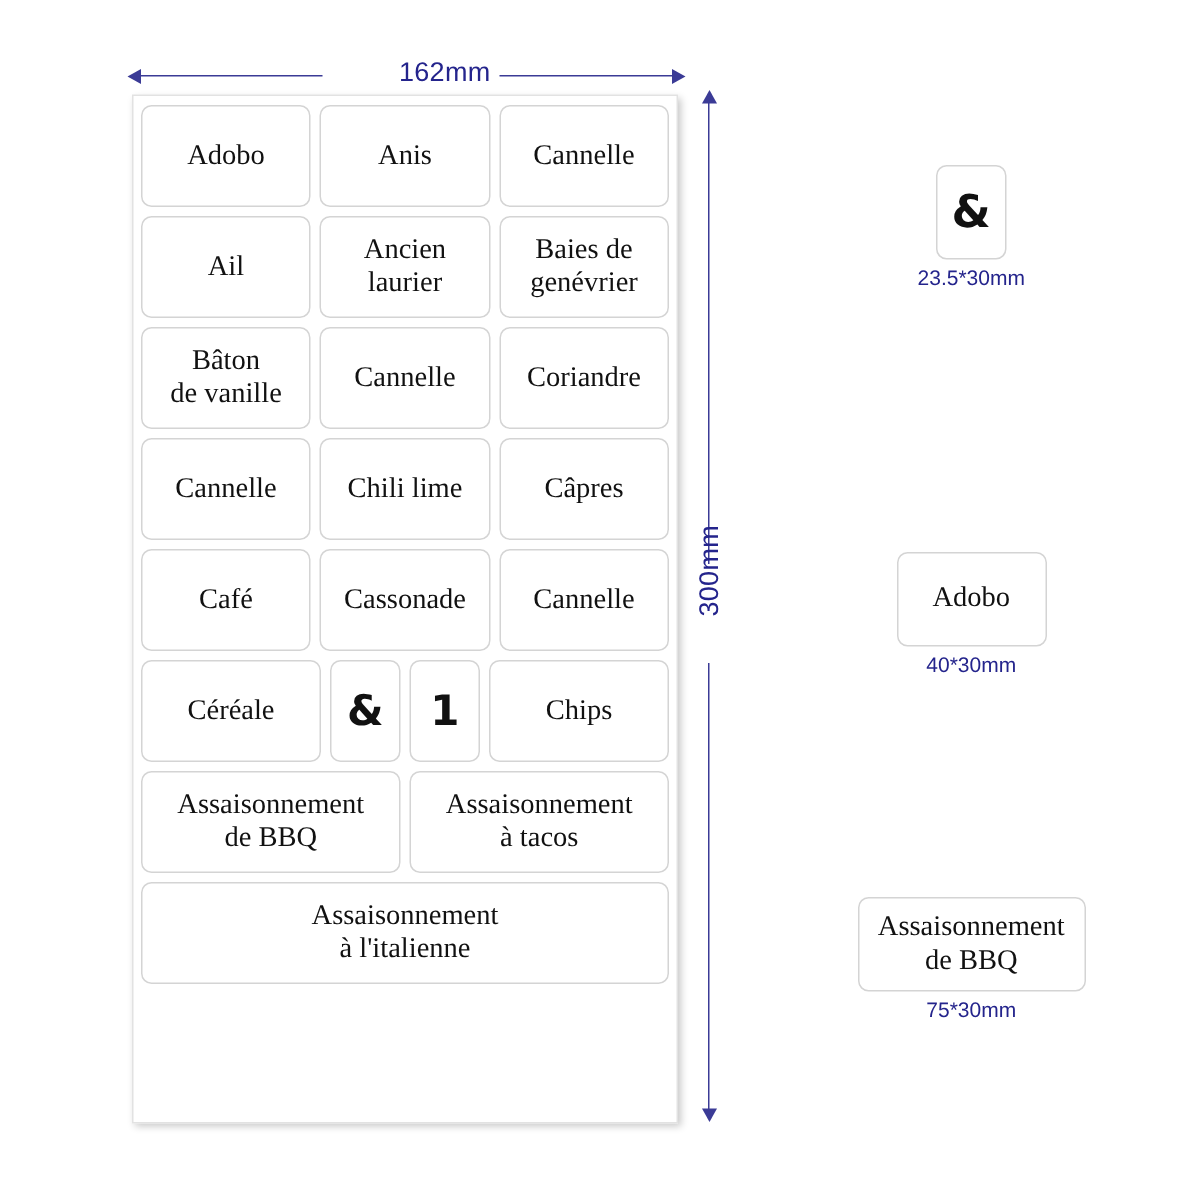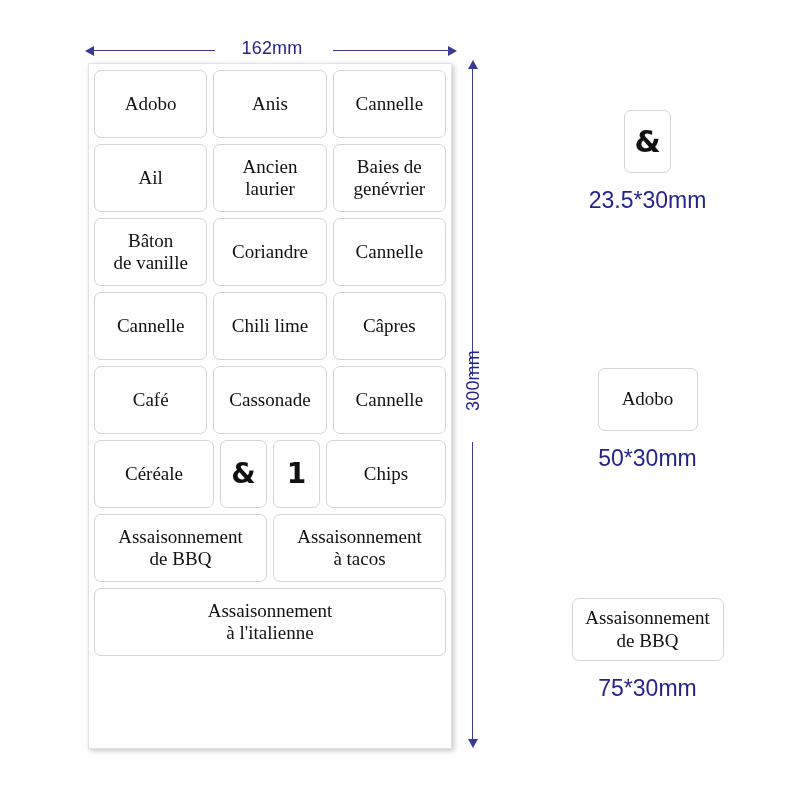--- a/index.html
+++ b/index.html
@@ -40,21 +40,21 @@
     height: 1.4px;
     background: #3b3b96;
   }
   #width-dim .dline.left  { left: 6px;   width: 124px; }
   #width-dim .dline.right { right: 6px;  width: 118px; }
   #width-dim .dlabel {
     position: absolute;
     left: 132px;
     top: -4px;
     width: 110px;
-    text-align: center;
+    text-align: right;
     color: #24248c;
     font-size: 18px;
   }
   .arrow-l, .arrow-r {
     position: absolute;
     top: 3.5px;
     width: 0; height: 0;
     border-top: 5px solid transparent;
     border-bottom: 5px solid transparent;
   }
@@ -160,24 +160,24 @@
     color: #111111;
     line-height: 1.18;
     margin: 0 auto;
   }
   .sample-box.sym {
     font-family: "DejaVu Sans", sans-serif;
     font-size: 30px;
     font-weight: 700;
   }
   .sample-caption {
-    margin-top: 14px;
+    margin-top: 4px;
     color: #24248c;
     font-family: "Liberation Sans", sans-serif;
-    font-size: 23px;
+    font-size: 14px;
     white-space: nowrap;
   }
 
   #sample-1 { left: 560px; top: 110px; width: 175px; }
   #sample-1 .sample-box { width: 47px;  height: 63px; }
   #sample-2 { left: 560px; top: 368px; width: 175px; }
   #sample-2 .sample-box { width: 100px; height: 63px; }
   #sample-3 { left: 560px; top: 598px; width: 175px; }
   #sample-3 .sample-box { width: 152px; height: 63px; }
 </style>
@@ -206,22 +206,22 @@
       <div class="cell w1">Anis</div>
       <div class="cell w1">Cannelle</div>
     </div>
     <div class="sheet-row">
       <div class="cell w1">Ail</div>
       <div class="cell w1">Ancien<br>laurier</div>
       <div class="cell w1">Baies de<br>genévrier</div>
     </div>
     <div class="sheet-row">
       <div class="cell w1">Bâton<br>de vanille</div>
+      <div class="cell w1">Cannelle</div>
       <div class="cell w1">Coriandre</div>
-      <div class="cell w1">Cannelle</div>
     </div>
     <div class="sheet-row">
       <div class="cell w1">Cannelle</div>
       <div class="cell w1">Chili lime</div>
       <div class="cell w1">Câpres</div>
     </div>
     <div class="sheet-row">
       <div class="cell w1">Café</div>
       <div class="cell w1">Cassonade</div>
       <div class="cell w1">Cannelle</div>
@@ -240,18 +240,18 @@
       <div class="cell w-half">Assaisonnement<br>à l'italienne</div>
     </div>
   </div>
 
 <div class="sample-group" id="sample-1">
   <div class="sample-box sym">&amp;</div>
   <div class="sample-caption">23.5*30mm</div>
 </div>
 <div class="sample-group" id="sample-2">
   <div class="sample-box">Adobo</div>
-  <div class="sample-caption">50*30mm</div>
+  <div class="sample-caption">40*30mm</div>
 </div>
 <div class="sample-group" id="sample-3">
   <div class="sample-box">Assaisonnement<br>de BBQ</div>
   <div class="sample-caption">75*30mm</div>
 </div>
 
 </body></html>

